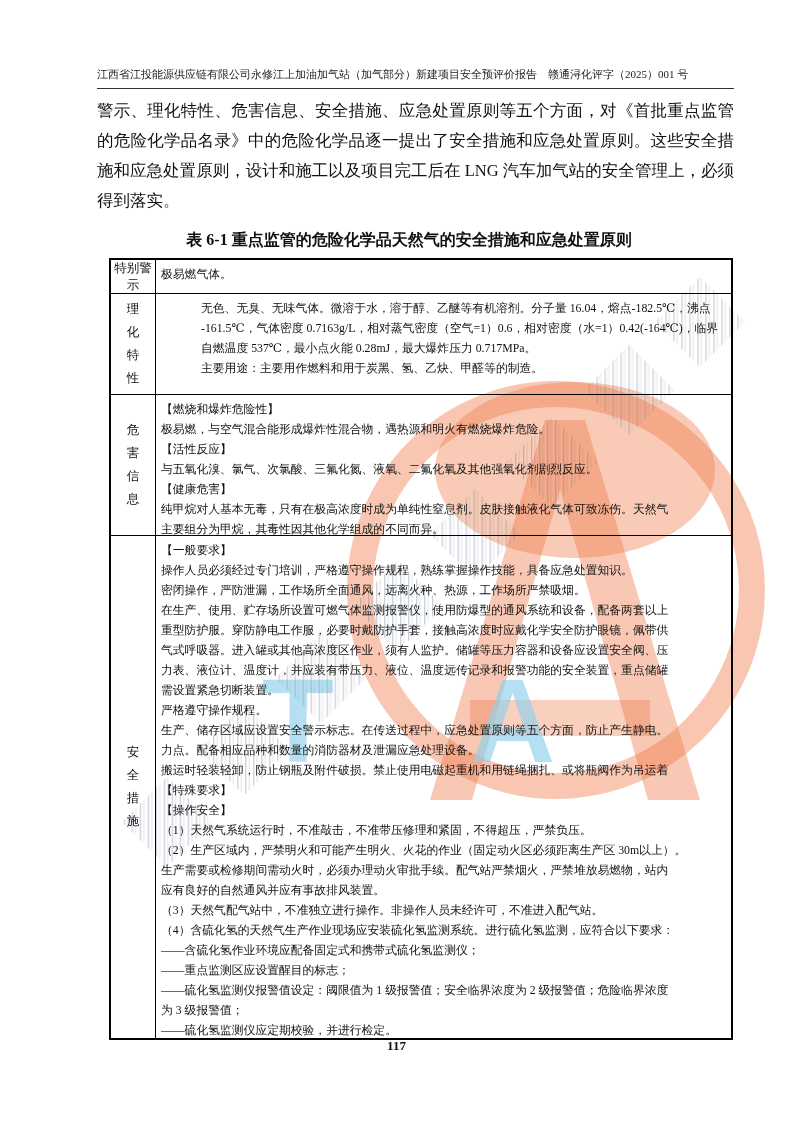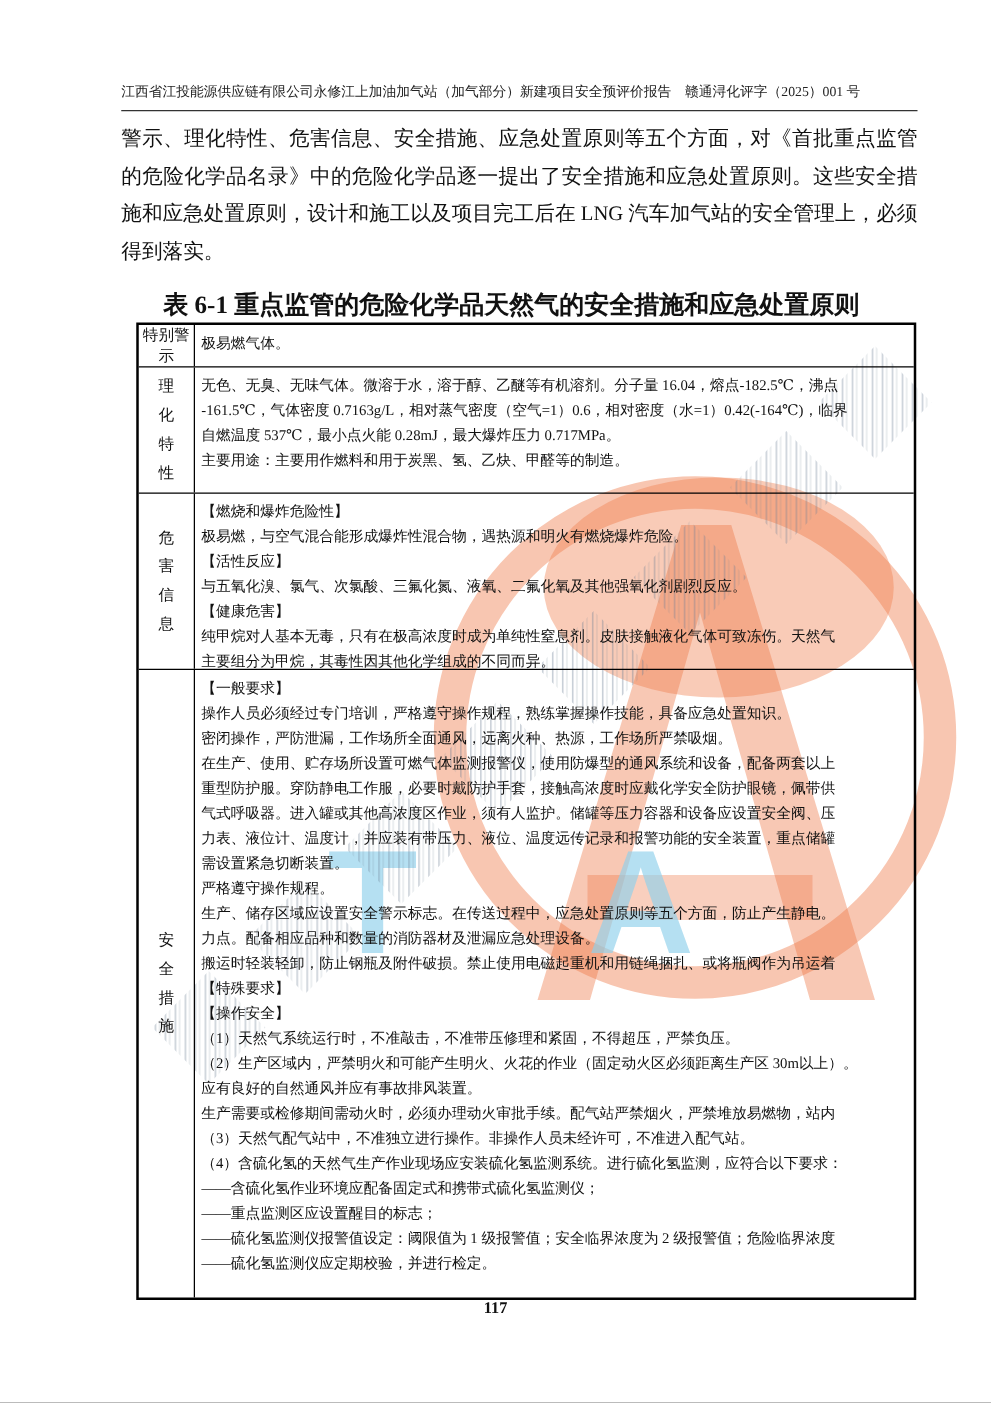--- a/index.html
+++ b/index.html
@@ -22,21 +22,21 @@
     color:#222;
   }
   .intro{
     position:absolute;left:97px;top:96px;width:637px;
     font-size:16.5px;line-height:30px;
     text-align:justify;text-justify:inter-ideograph;
     color:#111;
   }
   .table-title{
     position:absolute;left:97px;top:230px;width:624px;
-    font-size:20px;font-weight:bold;text-align:center;white-space:nowrap;font-family:Liberation Serif, serif;
+    font-size:16px;font-weight:bold;text-align:center;white-space:nowrap;font-family:Liberation Serif, serif;
   }
   .sa-table{
     position:absolute;left:97px;top:258px;width:620px;
     border:2px solid #000;
     margin-left:12px;
   }
   .t-row{display:flex;border-bottom:1px solid #000;}
   .t-row:last-child{border-bottom:none;}
   .cell-label{
     width:44px;flex:0 0 44px;border-right:1px solid #000;
@@ -47,21 +47,21 @@
   .lw.w3{width:40px;}
   .lw.w1{width:14px;line-height:23px;}
   .cell-body{
     flex:1 1 auto;min-width:0;
     padding:4px 6px 2px 5px;
     font-size:11.8px;line-height:20px;
     overflow:hidden;
   }
   .cell-body .tl{white-space:nowrap;overflow:hidden;height:20px;}
   .r1{height:33px;}
-  .r2{height:100px;}
+  .r2{height:100px;gap:40px;}
   .r3{height:140px;}
   .r4{height:502px;}
   .r1 .cell-body,.r2 .cell-body,.r3 .cell-body,.r4 .cell-body{box-sizing:border-box;height:100%;}
   .page-num{
     position:absolute;left:0;top:1038px;width:793px;
     text-align:center;font-size:13px;font-weight:bold;color:#111;
   }
 </style>
 </head>
 <body>
@@ -164,27 +164,28 @@
             <div class="tl">力表、液位计、温度计，并应装有带压力、液位、温度远传记录和报警功能的安全装置，重点储罐</div>
             <div class="tl">需设置紧急切断装置。</div>
             <div class="tl">严格遵守操作规程。</div>
             <div class="tl">生产、储存区域应设置安全警示标志。在传送过程中，应急处置原则等五个方面，防止产生静电。</div>
             <div class="tl">力点。配备相应品种和数量的消防器材及泄漏应急处理设备。</div>
             <div class="tl">搬运时轻装轻卸，防止钢瓶及附件破损。禁止使用电磁起重机和用链绳捆扎、或将瓶阀作为吊运着</div>
             <div class="tl">【特殊要求】</div>
             <div class="tl">【操作安全】</div>
             <div class="tl">（1）天然气系统运行时，不准敲击，不准带压修理和紧固，不得超压，严禁负压。</div>
             <div class="tl">（2）生产区域内，严禁明火和可能产生明火、火花的作业（固定动火区必须距离生产区 30m以上）。</div>
+            <div class="tl">生产需要或检修期间需动火时，必须办理动火审批手续。配气站严禁烟火，严禁堆放易燃物，站内</div>
             <div class="tl">应有良好的自然通风并应有事故排风装置。</div>
-            <div class="tl">生产需要或检修期间需动火时，必须办理动火审批手续。配气站严禁烟火，严禁堆放易燃物，站内</div>
             <div class="tl">（3）天然气配气站中，不准独立进行操作。非操作人员未经许可，不准进入配气站。</div>
             <div class="tl">（4）含硫化氢的天然气生产作业现场应安装硫化氢监测系统。进行硫化氢监测，应符合以下要求：</div>
             <div class="tl">——含硫化氢作业环境应配备固定式和携带式硫化氢监测仪；</div>
             <div class="tl">——重点监测区应设置醒目的标志；</div>
             <div class="tl">——硫化氢监测仪报警值设定：阈限值为 1 级报警值；安全临界浓度为 2 级报警值；危险临界浓度</div>
+            <div class="tl">为 3 级报警值；</div>
             <div class="tl">——硫化氢监测仪应定期校验，并进行检定。</div>
           </div>
       </div>
 
     </div>
 
     <div class="page-num">117</div>
 
   </div>
 </div>

